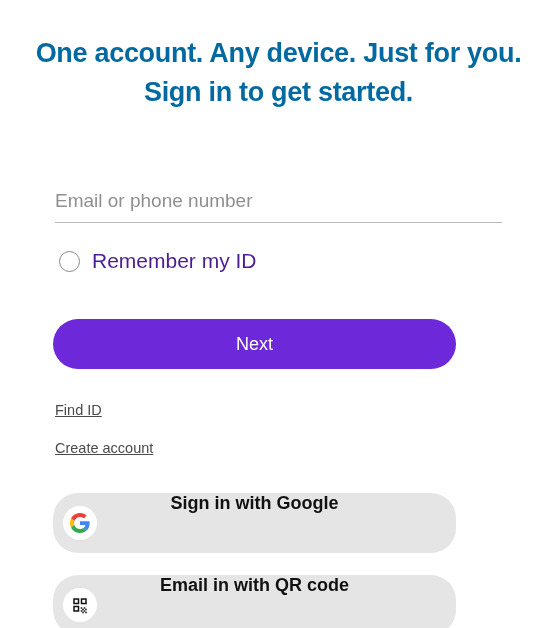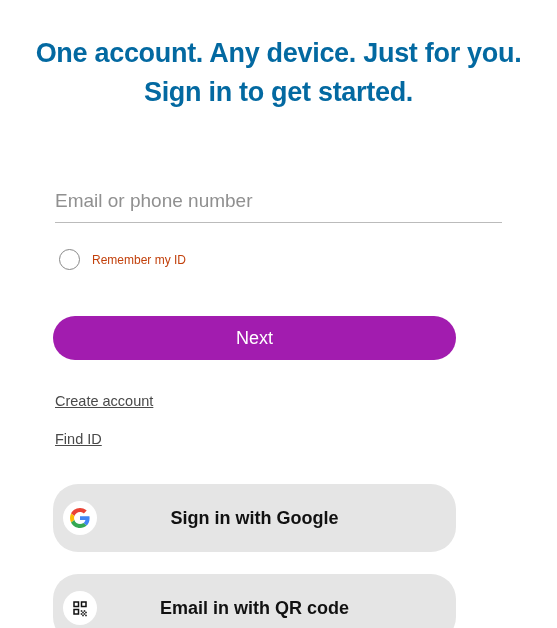--- a/index.html
+++ b/index.html
@@ -49,29 +49,29 @@
     }
     .radio-circle {
       width: 21px;
       height: 21px;
       border: 1.5px solid #888;
       border-radius: 50%;
       cursor: pointer;
       flex-shrink: 0;
     }
     .remember-label {
-      font-size: 12px;
-      color: #c2410c;
+      font-size: 21px;
+      color: #4c1d95;
     }
     .next-button {
       width: 403px;
-      height: 44px;
+      height: 50px;
       margin-top: 46px;
       margin-left: -2px;
-      background: #a21caf;
+      background: #6d28d9;
       border: none;
       border-radius: 25px;
       font-size: 18px;
       font-weight: 500;
       color: #ffffff;
       cursor: pointer;
     }
     .link-row {
       margin-top: 32px;
     }
@@ -80,33 +80,32 @@
       font-size: 14.5px;
       color: #4a4a4a;
       text-decoration: underline;
       cursor: pointer;
     }
     .link-row + .link-row {
       margin-top: 20px;
     }
     .oauth-button {
       width: 403px;
-      height: 68px;
+      height: 60px;
       margin-top: 22px;
       margin-left: -2px;
       background: #e5e5e5;
       border: none;
       border-radius: 25px;
       font-size: 18px;
       font-weight: 600;
       color: #111;
       cursor: pointer;
       position: relative;
       display: flex;
-      align-items: center;
       justify-content: center;
     }
     .oauth-button.first {
       margin-top: 36px;
     }
     .oauth-icon {
       position: absolute;
       left: 10px;
       top: 50%;
       transform: translateY(-50%);
@@ -128,24 +127,24 @@
   <input type="text" class="input-field" placeholder="Email or phone number" style="">
 
   <div class="remember-row">
     <span class="radio-circle"></span>
     <span class="remember-label">Remember my ID</span>
   </div>
 
   <button class="next-button">Next</button>
 
   <div class="link-row">
-    <a class="link">Create account</a>
+    <a class="link">Find ID</a>
   </div>
   <div class="link-row">
-    <a class="link">Find ID</a>
+    <a class="link">Create account</a>
   </div>
 
   <button class="oauth-button first">
     <span class="oauth-icon">
       <svg width="20" height="20" viewBox="0 0 48 48">
         <path fill="#EA4335" d="M24 9.5c3.54 0 6.71 1.22 9.21 3.6l6.85-6.85C35.9 2.38 30.47 0 24 0 14.62 0 6.51 5.38 2.56 13.22l7.98 6.19C12.43 13.72 17.74 9.5 24 9.5z"></path>
         <path fill="#4285F4" d="M46.98 24.55c0-1.57-.15-3.09-.38-4.55H24v9.02h12.94c-.58 2.96-2.26 5.48-4.78 7.18l7.73 6c4.51-4.18 7.09-10.36 7.09-17.65z"></path>
         <path fill="#FBBC05" d="M10.53 28.59c-.48-1.45-.76-2.99-.76-4.59s.27-3.14.76-4.59l-7.98-6.19C.92 16.46 0 20.12 0 24c0 3.88.92 7.54 2.56 10.78l7.97-6.19z"></path>
         <path fill="#34A853" d="M24 48c6.48 0 11.93-2.13 15.89-5.81l-7.73-6c-2.15 1.45-4.92 2.3-8.16 2.3-6.26 0-11.57-4.22-13.47-9.91l-7.98 6.19C6.51 42.62 14.62 48 24 48z"></path>
       </svg>

